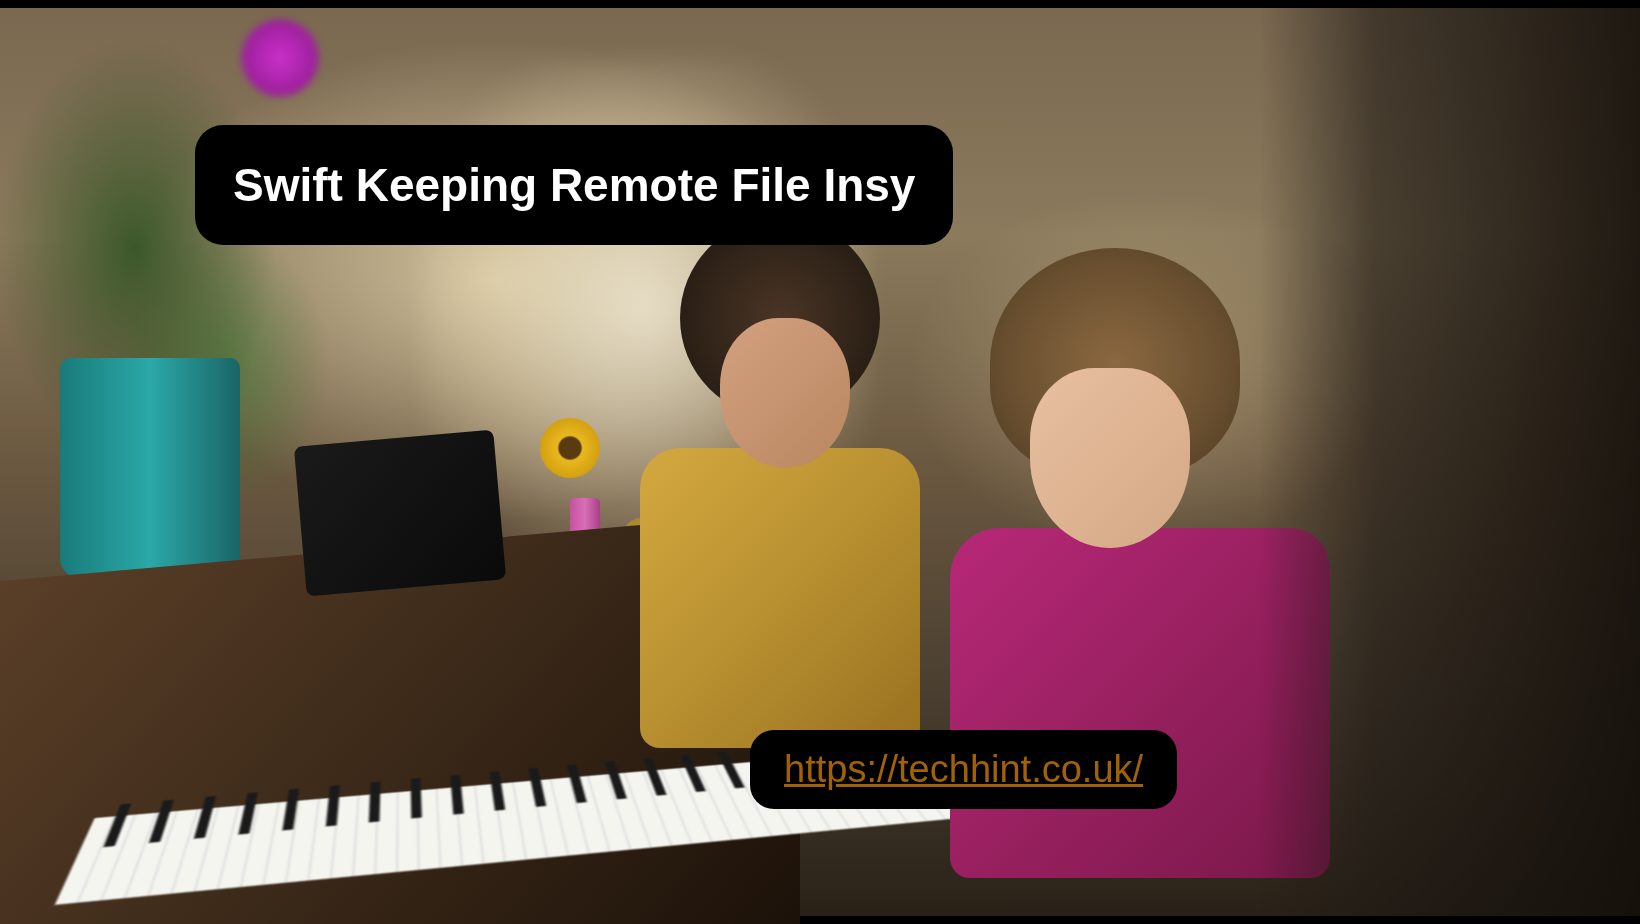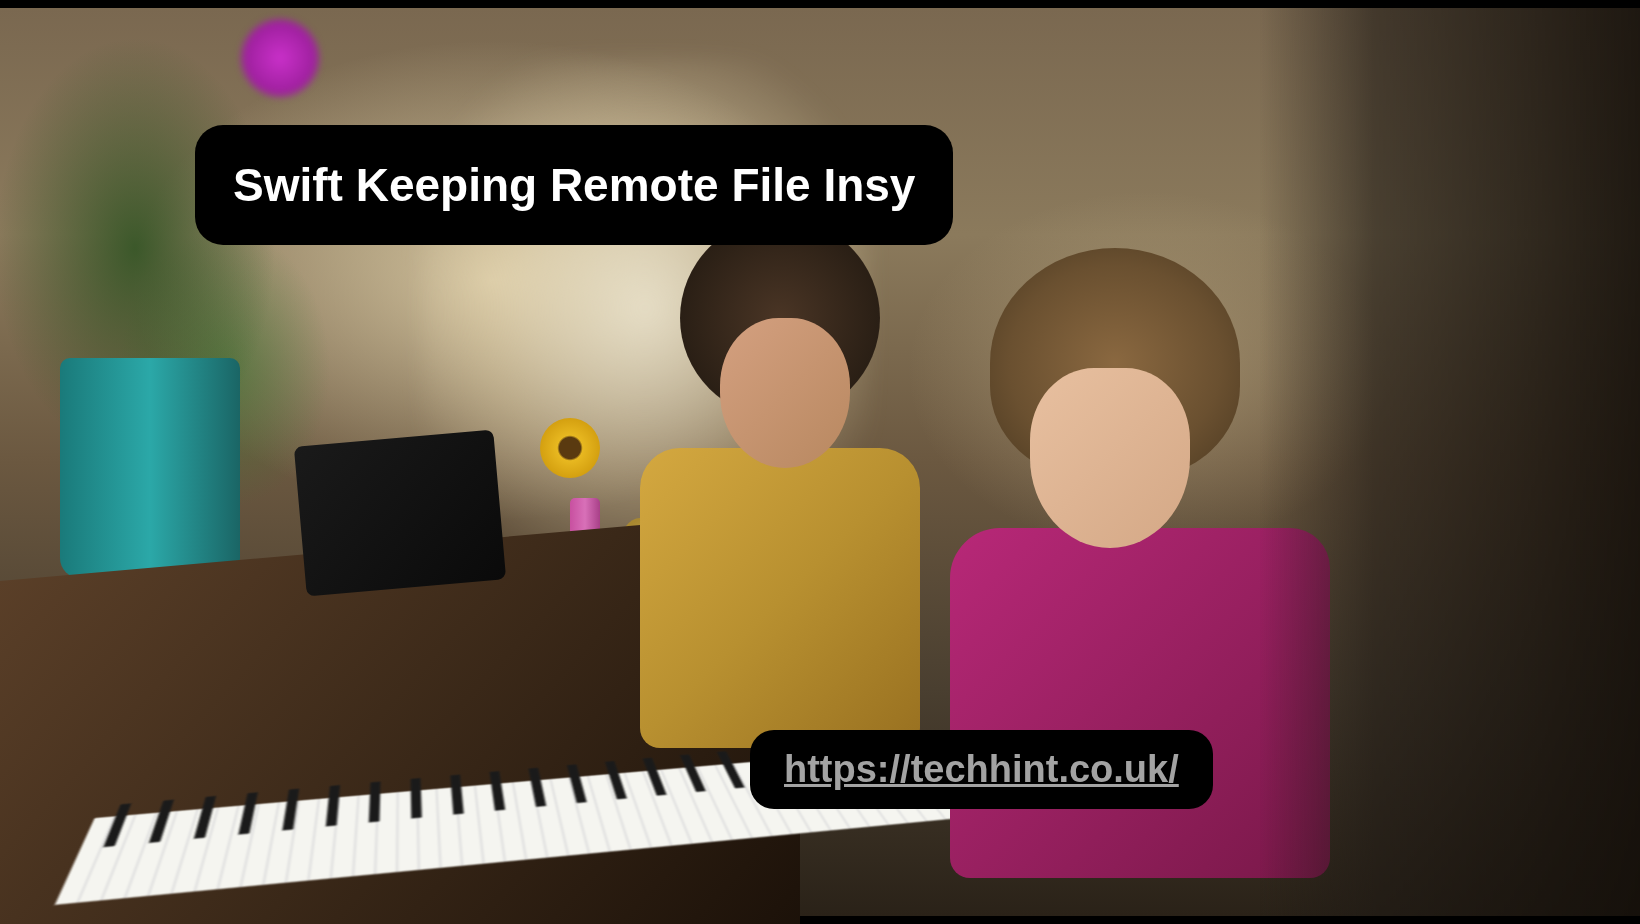--- a/index.html
+++ b/index.html
@@ -240,23 +240,23 @@
       position: absolute;
       left: 750px;
       top: 722px;
       background: #000;
       border-radius: 24px;
       padding: 18px 34px;
       z-index: 100;
     }
     
     .url-text {
-      color: #a3a3a3;
+      color: #a16207;
       font-size: 38px;
-      font-weight: 700;
+      font-weight: 400;
       text-decoration: underline;
       white-space: nowrap;
     }
     
     
     .sunflower {
       position: absolute;
       left: 540px;
       top: 410px;
       width: 60px;

